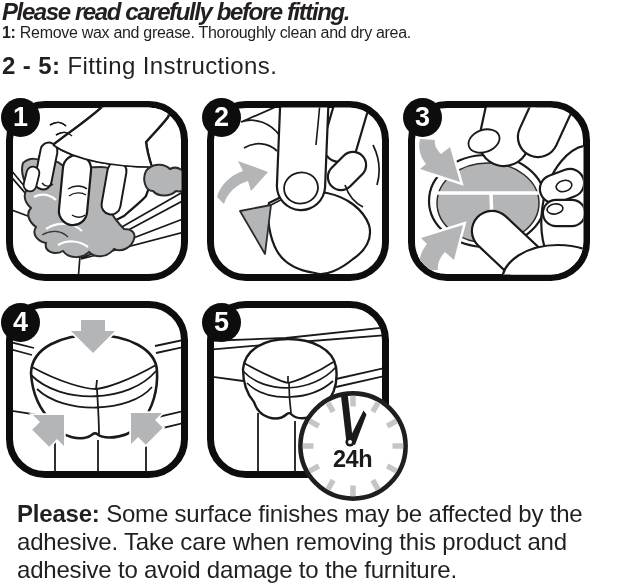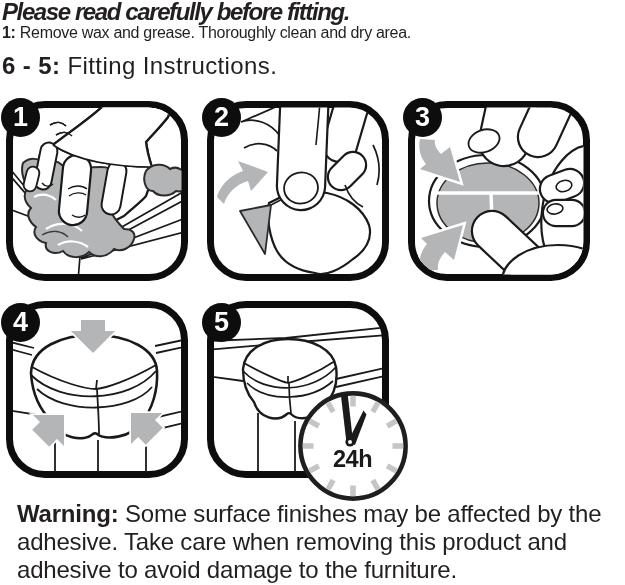--- a/index.html
+++ b/index.html
@@ -10,21 +10,21 @@
 .t3{left:2px;top:52px;font-size:24px;letter-spacing:0.4px;}
 .panel{position:absolute;width:168px;height:166px;background:#fff;border:7px solid #0d0d0d;border-radius:39px;}
 .badge{position:absolute;width:39px;height:39px;border-radius:50%;background:#0d0d0d;color:#fff;font-weight:bold;font-size:27px;text-align:center;line-height:39px;z-index:6;}
 .psvg{position:absolute;width:182px;height:180px;z-index:3;}
 .warn{left:17px;top:500px;font-size:24px;letter-spacing:-0.2px;line-height:28px;z-index:5;}
 </style>
 </head>
 <body>
 <div class="abs t1">Please read carefully before fitting.</div>
 <div class="abs t2"><b>1:</b> Remove wax and grease. Thoroughly clean and dry area.</div>
-<div class="abs t3"><b>6 - 5:</b> Fitting Instructions.</div>
+<div class="abs t3"><b>2 - 5:</b> Fitting Instructions.</div>
 
 <div class="panel" style="left:6px;top:101px;"></div>
 <div class="panel" style="left:207px;top:101px;"></div>
 <div class="panel" style="left:408px;top:101px;"></div>
 <div class="panel" style="left:6px;top:301px;height:163px;"></div>
 <div class="panel" style="left:207px;top:301px;height:163px;"></div>
 
 <svg class="psvg" style="left:6px;top:101px" viewBox="0 0 182 180">
 <defs>
       <clipPath id="c1">
@@ -181,13 +181,13 @@
     <circle cx="54" cy="53" r="2" fill="#fff"></circle>
 <text x="56.5" y="77.5" font-size="23.5" font-weight="bold" text-anchor="middle" fill="#1a1a1a" letter-spacing="-0.5">24h</text>
 </svg>
 
 <div class="badge" style="left:1px;top:98px;">1</div>
 <div class="badge" style="left:202px;top:98px;">2</div>
 <div class="badge" style="left:403px;top:98px;">3</div>
 <div class="badge" style="left:1px;top:303px;">4</div>
 <div class="badge" style="left:202px;top:303px;">5</div>
 
-<div class="abs warn"><b>Warning:</b> Some surface finishes may be affected by the<br>adhesive. Take care when removing this product and<br>adhesive to avoid damage to the furniture.</div>
+<div class="abs warn"><b>Please:</b> Some surface finishes may be affected by the<br>adhesive. Take care when removing this product and<br>adhesive to avoid damage to the furniture.</div>
 
 </body></html>

